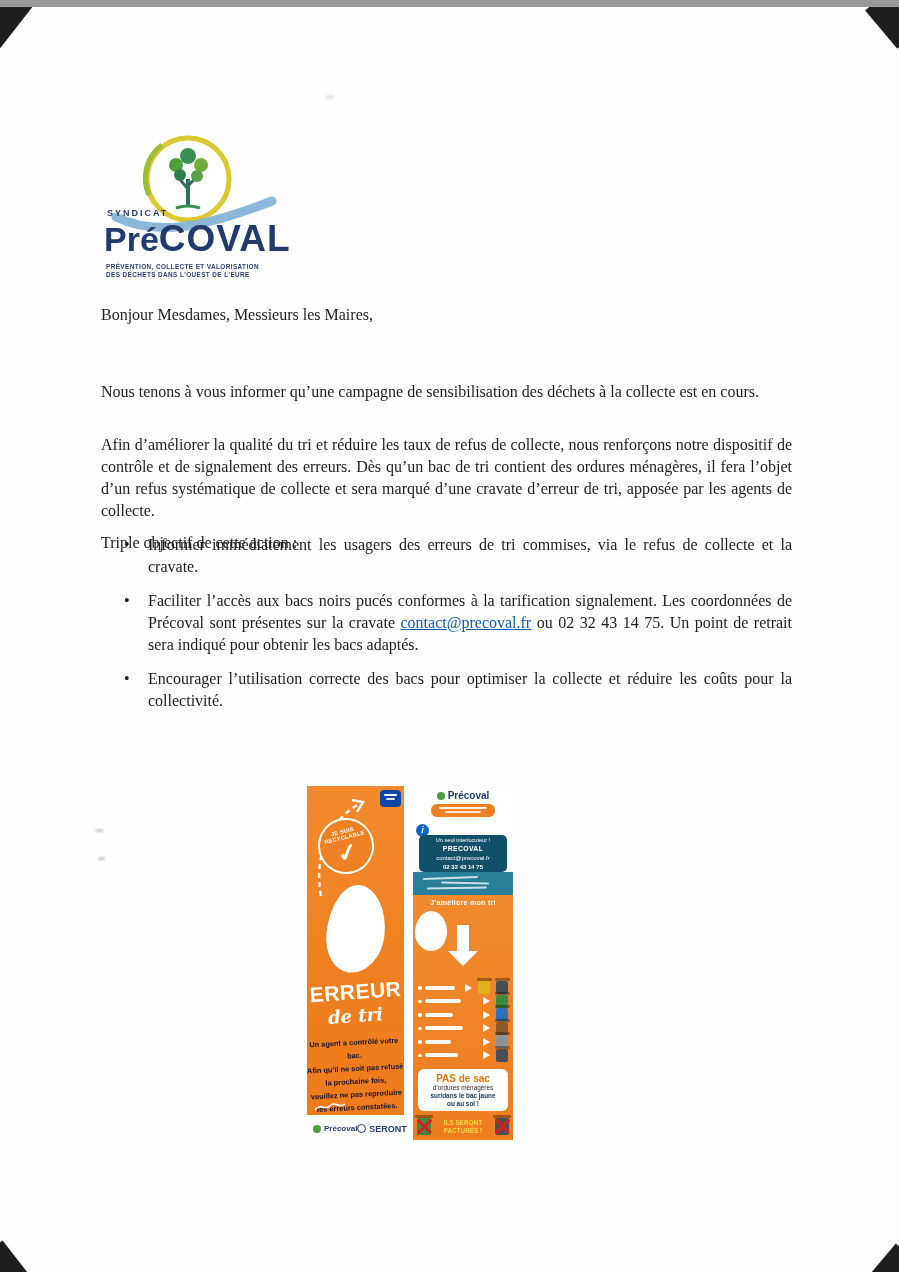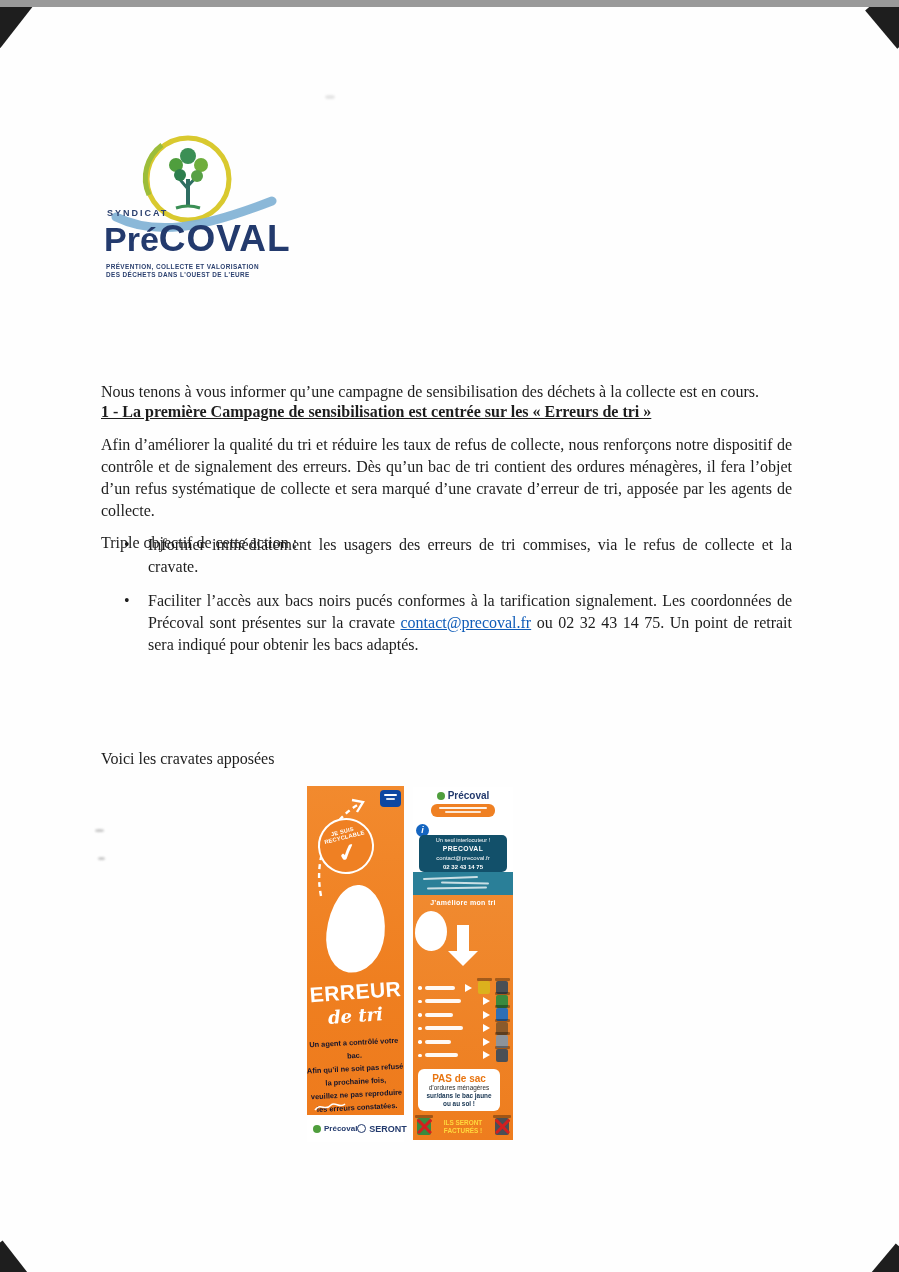--- a/index.html
+++ b/index.html
@@ -118,21 +118,21 @@
   .srow .arr{width:0;height:0;border-top:4px solid transparent;border-bottom:4px solid transparent;
              border-left:7px solid #fff;margin-left:auto;}
   .srow:nth-child(1) .bar{width:30px;} .srow:nth-child(2) .bar{width:36px;}
   .srow:nth-child(3) .bar{width:28px;} .srow:nth-child(4) .bar{width:38px;}
   .srow:nth-child(5) .bar{width:26px;} .srow:nth-child(6) .bar{width:33px;}
   .bin{width:12px;height:13px;border-radius:2px;position:relative;flex:0 0 auto;margin-left:3px;}
   .bin::before{content:"";position:absolute;left:-1.5px;top:-3px;width:15px;height:3px;border-radius:1px;
                background:rgba(0,0,0,.32);}
   .binY{background:#dcb11d;} .binG{background:#3b8a3e;} .binB{background:#2f6fb5;}
   .binBr{background:#8a5a2b;} .binGr{background:#8d939a;} .binD{background:#4a4f55;}
-  .nobag{position:absolute;left:5px;top:282px;width:82px;height:42px;background:#fff;border-radius:6px;
+  .nobag{position:absolute;left:5px;top:282px;width:90px;height:42px;background:#fff;border-radius:6px;
          display:flex;flex-direction:column;align-items:center;justify-content:center;}
   .nobag .t{font-size:10px;font-weight:bold;color:#e87511;line-height:11px;}
   .nobag .s{font-size:6.4px;line-height:8px;color:#2b2b2b;}
   .nobag .sb{font-weight:bold;color:#14324f;}
   .botR{position:absolute;left:0;top:326px;width:100px;height:27px;display:flex;align-items:center;
         justify-content:space-between;padding:0 4px;box-sizing:border-box;}
   .warn{width:54px;text-align:center;font-size:6.4px;line-height:7.6px;font-weight:bold;color:#ffd83d;}
   .xbin{position:relative;width:14px;height:17px;border-radius:2px;}
   .xbin::before{content:"";position:absolute;left:-2px;top:-3px;width:18px;height:3px;border-radius:1px;
                 background:rgba(0,0,0,.32);}
@@ -169,31 +169,31 @@
       <path d="M76,73 Q88,69 100,73" stroke="#3b8f55" stroke-width="3" fill="none"></path>
     </svg>
     <div class="syndicat">SYNDICAT</div>
     <div class="wordmark"><span class="p1">Pré</span><span class="p2">coval</span></div>
     <div class="tagline">
       <div>PRÉVENTION, COLLECTE ET VALORISATION</div>
       <div>DES DÉCHETS DANS L'OUEST DE L'EURE</div>
     </div>
   </div>
 
+  <div class="abs txt greeting">Bonjour Mesdames, Messieurs les Maires,</div>
   <div class="abs txt intro oneline">Nous tenons à vous informer qu’une campagne de sensibilisation des déchets à la collecte est en cours.</div>
-  <div class="abs txt heading oneline">1 - La première Campagne de sensibilisation est centrée sur les « Erreurs de tri »</div>
   <div class="abs txt para1">Afin d’améliorer la qualité du tri et réduire les taux de refus de collecte, nous renforçons notre dispositif de contrôle et de signalement des erreurs. Dès qu’un bac de tri contient des ordures ménagères, il fera l’objet d’un refus systématique de collecte et sera marqué d’une cravate d’erreur de tri, apposée par les agents de collecte.</div>
   <div class="abs txt objintro">Triple objectif de cette action :</div>
 
   <ul class="abs bullets">
     <li><span>Informer immédiatement les usagers des erreurs de tri commises, via le refus de collecte et la cravate.</span></li>
     <li><span>Faciliter l’accès aux bacs noirs pucés conformes à la tarification signalement. Les coordonnées de Précoval sont présentes sur la cravate </span><a class="maillink">contact@precoval.fr</a><span> ou 02 32 43 14 75. Un point de retrait sera indiqué pour obtenir les bacs adaptés.</span></li>
+    <li><span>Encourager l’utilisation correcte des bacs pour optimiser la collecte et réduire les coûts pour la collectivité.</span></li>
   </ul>
 
-  <div class="abs txt caption">Voici les cravates apposées</div>
 
   <div class="abs photo sans">
 
     <div class="tagL">
       <div class="trilogo">
           <i></i>
           <i></i>
         </div>
       <svg class="abs" style="left:0;top:0;" width="97" height="120">
         <path d="M14,110 C6,68 24,34 52,18" stroke="#ffffff" stroke-width="2.4" stroke-dasharray="5 4" fill="none"></path>

